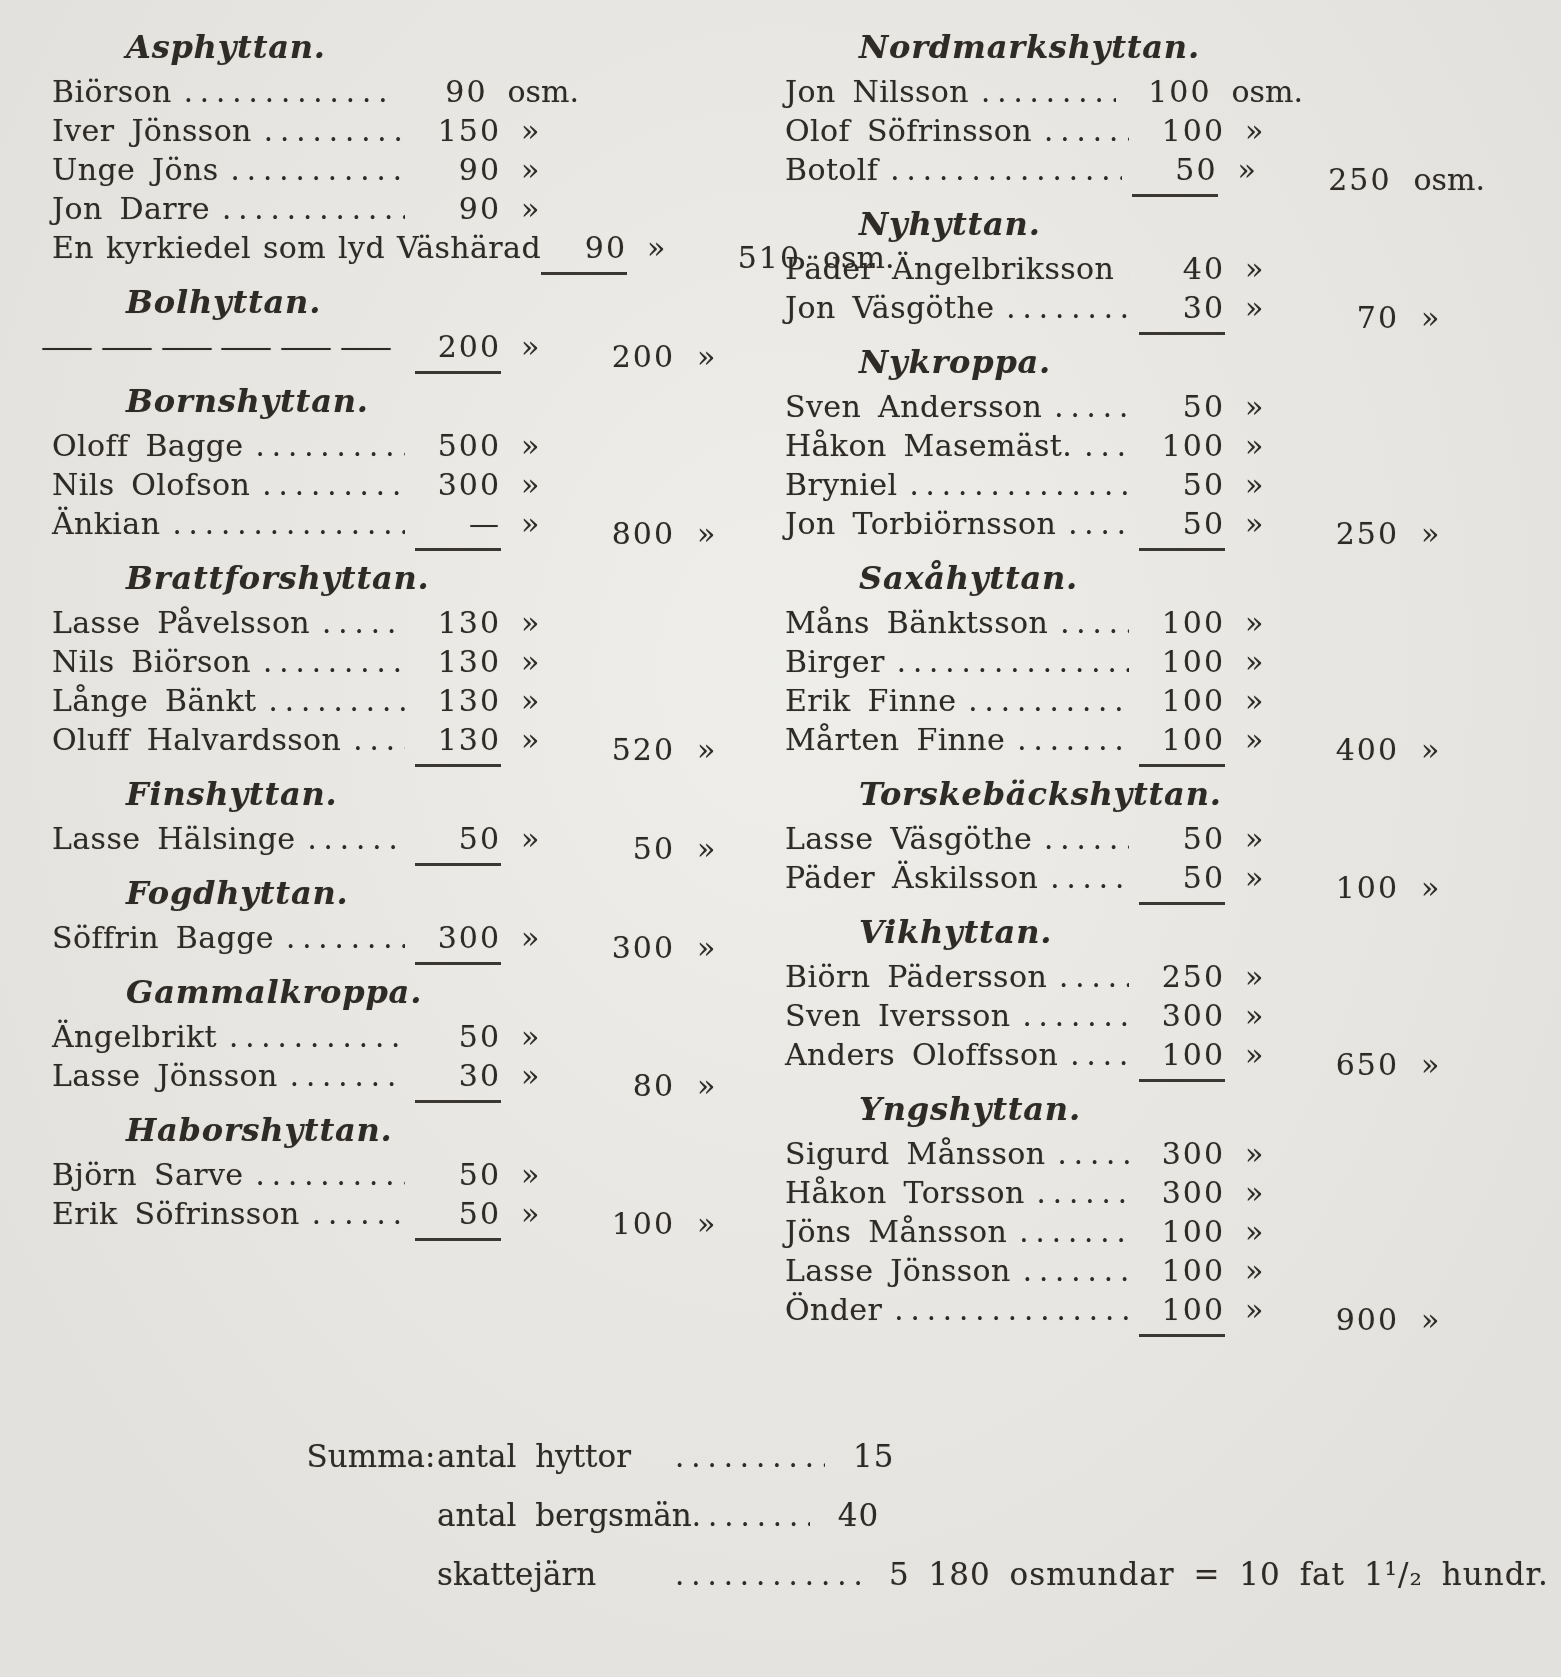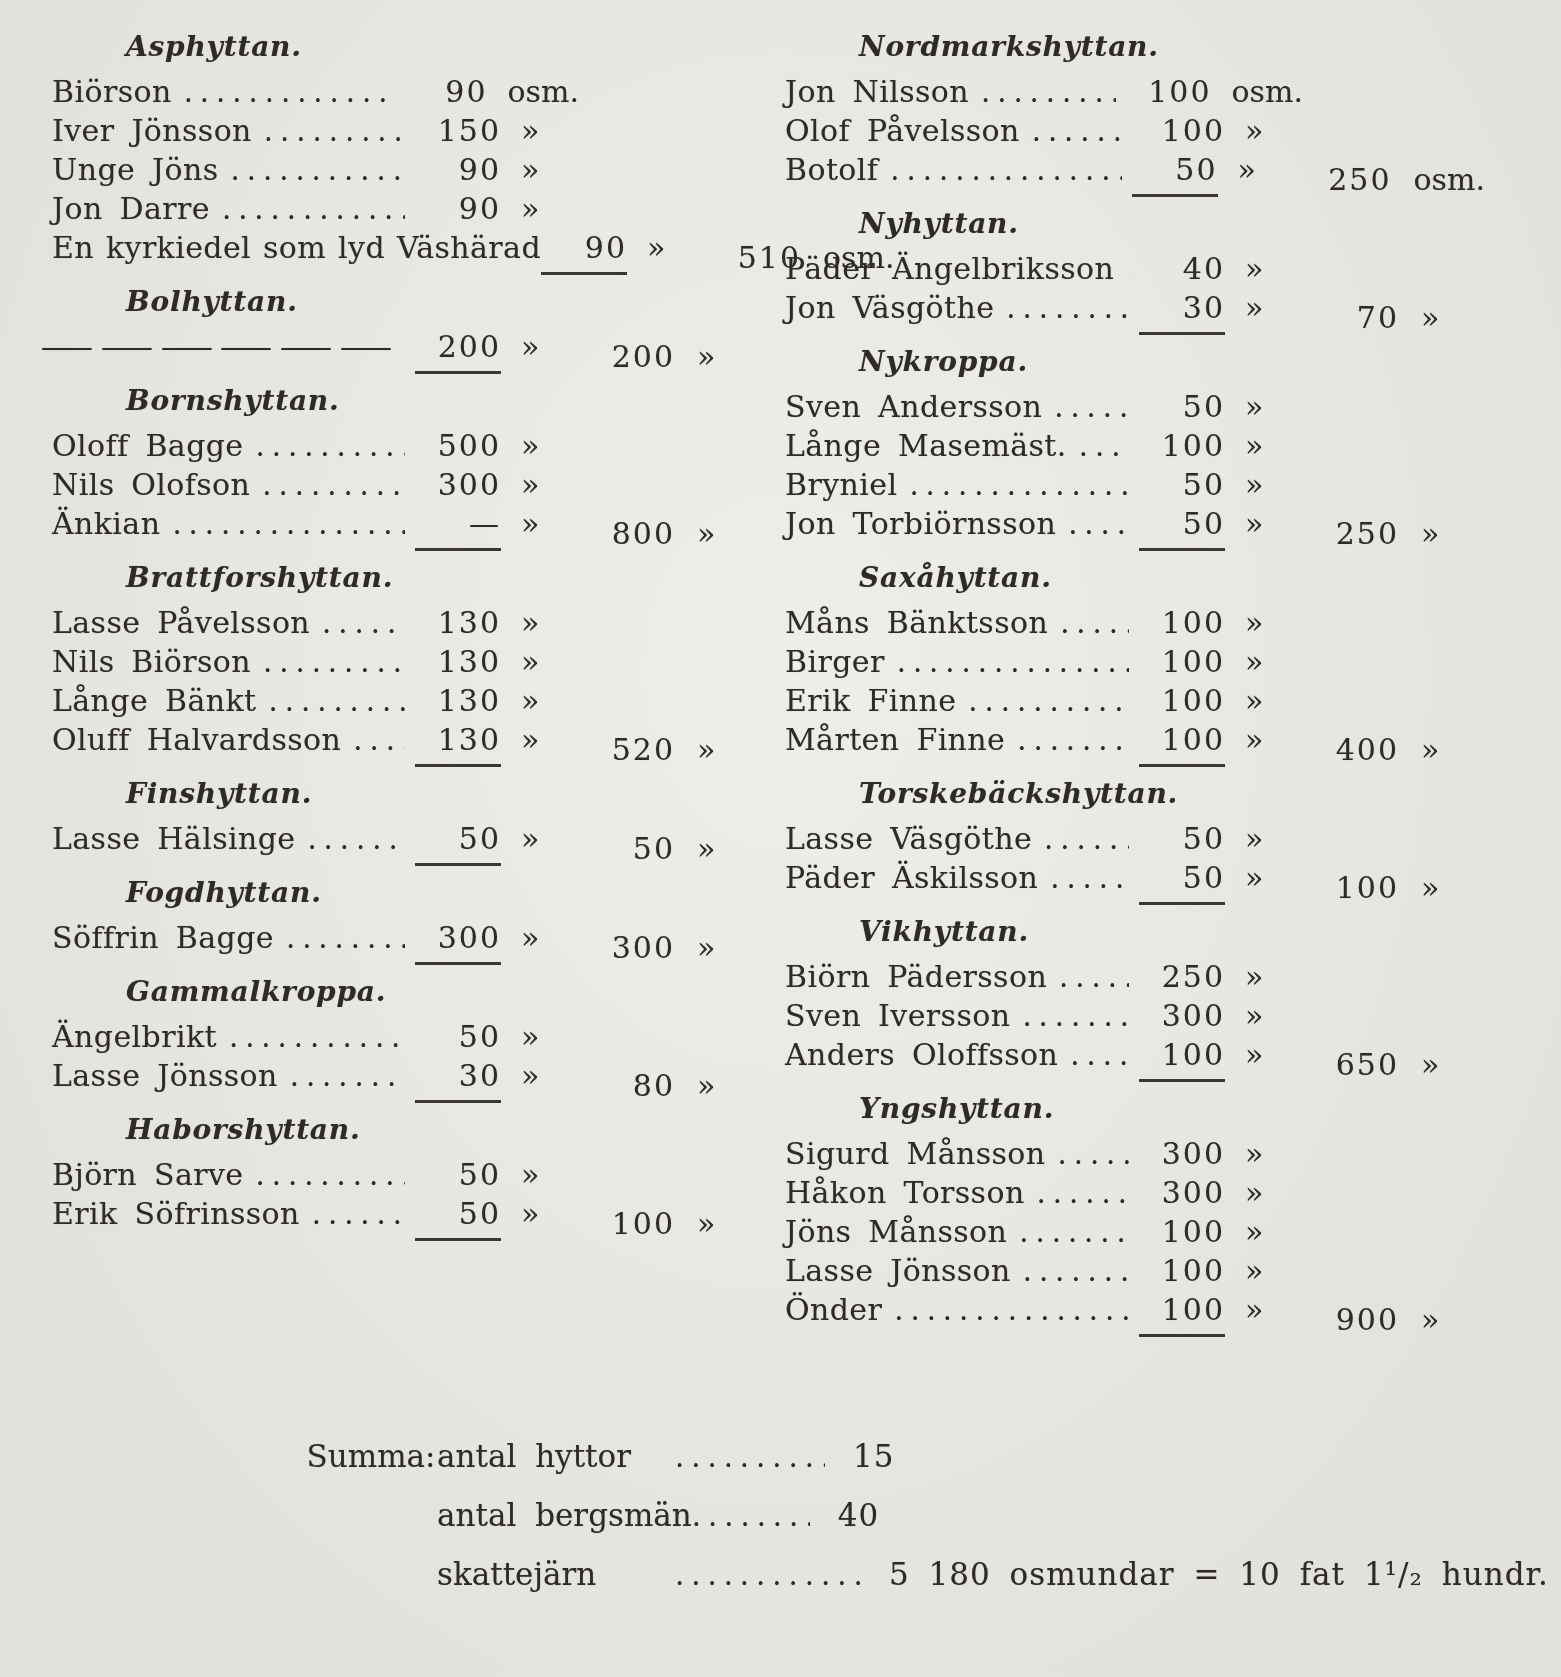--- a/index.html
+++ b/index.html
@@ -27,21 +27,21 @@
     display: flex;
     gap: 24px;
   }
   .column { flex: 0 0 auto; }
   .column.left  { width: 709px; }
   .column.right { width: 700px; }
 
   .section { margin-bottom: 10px; }
   .heading {
     font-style: italic;
-    font-size: 28px;
+    font-size: 32px;
     line-height: 38px;
     margin: 16px 0 6px 74px;
     letter-spacing: 0.8px;
     word-spacing: 4px;
   }
   .section:first-child > .heading { margin-top: 6px; }
 
   .row {
     display: flex;
     align-items: baseline;
@@ -329,21 +329,21 @@
           <h3 class="heading">Nordmarkshyttan.</h3>
           <div class="row">
             <span class="name">Jon Nilsson</span>
             <span class="leader"></span>
             <span class="amount">100</span>
             <span class="unit">osm.</span>
             <span class="total"></span>
             <span class="total-unit"></span>
           </div>
           <div class="row">
-            <span class="name">Olof Påvelsson</span>
+            <span class="name">Olof Söfrinsson</span>
             <span class="leader"></span>
             <span class="amount">100</span>
             <span class="unit">»</span>
             <span class="total"></span>
             <span class="total-unit"></span>
           </div>
           <div class="row">
             <span class="name">Botolf</span>
             <span class="leader"></span>
             <span class="amount underlined">50</span>
@@ -375,21 +375,21 @@
           <h3 class="heading">Nykroppa.</h3>
           <div class="row">
             <span class="name">Sven Andersson</span>
             <span class="leader"></span>
             <span class="amount">50</span>
             <span class="unit">»</span>
             <span class="total"></span>
             <span class="total-unit"></span>
           </div>
           <div class="row">
-            <span class="name">Långe Masemäst.</span>
+            <span class="name">Håkon Masemäst.</span>
             <span class="leader"></span>
             <span class="amount">100</span>
             <span class="unit">»</span>
             <span class="total"></span>
             <span class="total-unit"></span>
           </div>
           <div class="row">
             <span class="name">Bryniel</span>
             <span class="leader"></span>
             <span class="amount">50</span>

